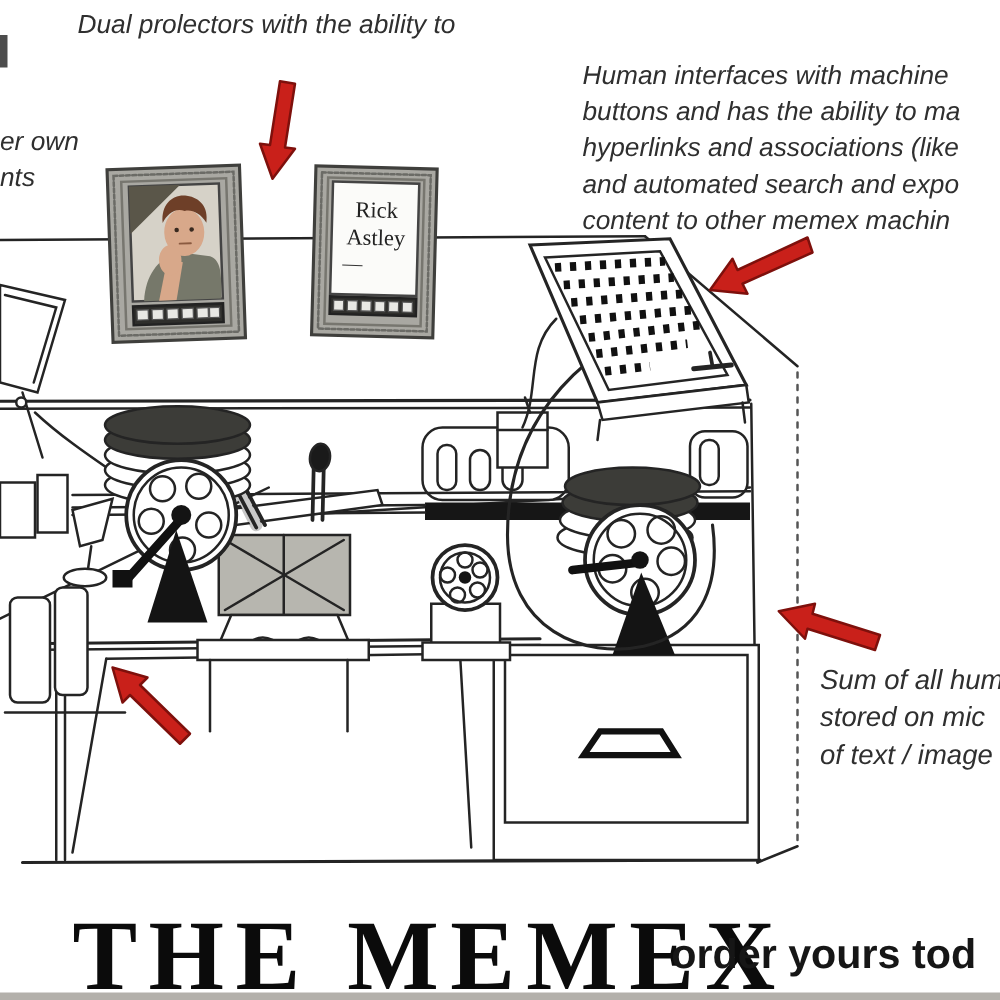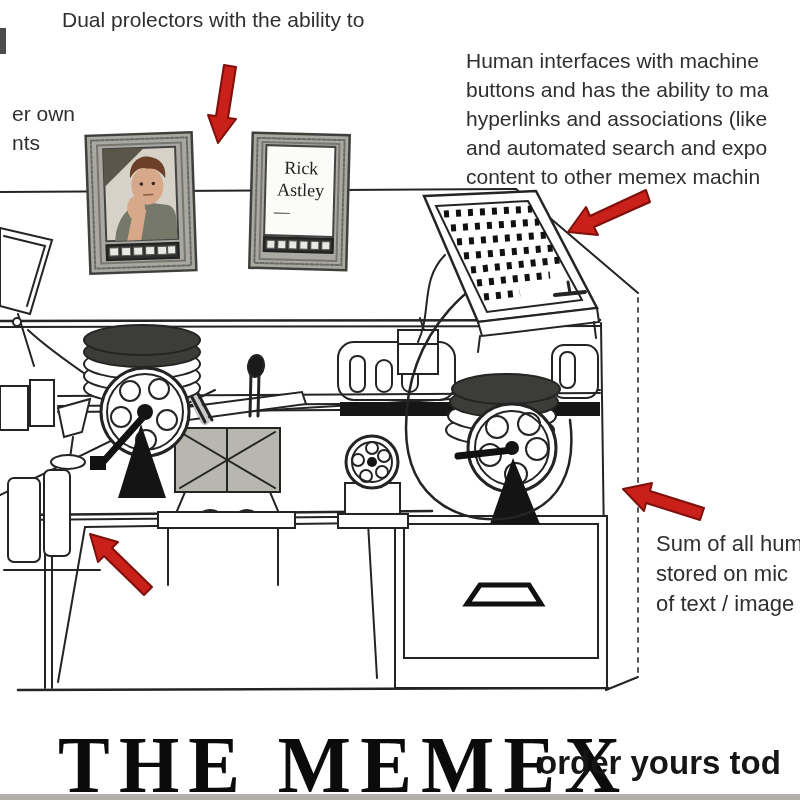--- a/index.html
+++ b/index.html
@@ -1,22 +1,22 @@
 <!DOCTYPE html>
 <html><head>
 <meta charset="utf-8">
 <style>
   html,body{margin:0;padding:0;background:#fff;}
   .stage{position:relative;width:800px;height:800px;overflow:hidden;background:#ffffff;
          font-family:"Liberation Sans",sans-serif;}
   .stage svg{position:absolute;left:0;top:0;}
   .note{position:absolute;color:#2f2f2f;font-size:21px;line-height:29px;white-space:nowrap;}
-  .note div{white-space:nowrap;}
+  .note div{white-space:nowrap;font-style:italic;}
   .t-dual{left:62px;top:4px;line-height:31px;}
-  .t-own{left:12px;top:99px;line-height:29px;}
+  .t-own{left:0;top:99px;line-height:29px;}
   .t-human{left:466px;top:46px;right:-60px;overflow:hidden;}
   .t-sum{left:656px;top:529px;font-size:22px;line-height:30px;}
   .t-sewing{left:123px;top:588px;font-size:22px;}
   .frame-text{position:absolute;left:266px;top:157px;width:70px;text-align:center;
               font-family:"Liberation Serif",serif;font-size:18px;line-height:22px;color:#222;
               transform:rotate(1.5deg);}
   .frame-dash{position:absolute;left:274px;top:203px;font-family:"Liberation Serif",serif;
               font-size:16px;color:#333;transform:rotate(1.5deg);}
   .footer-title{position:absolute;left:58px;top:720px;font-family:"Liberation Serif",serif;
                 font-weight:bold;font-size:76px;letter-spacing:9px;color:#0b0b0b;

